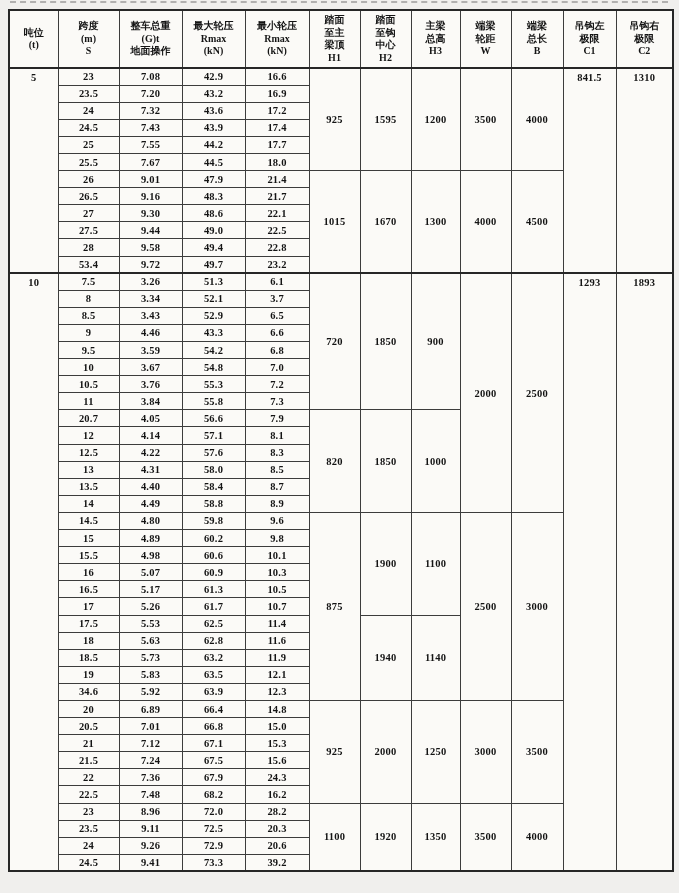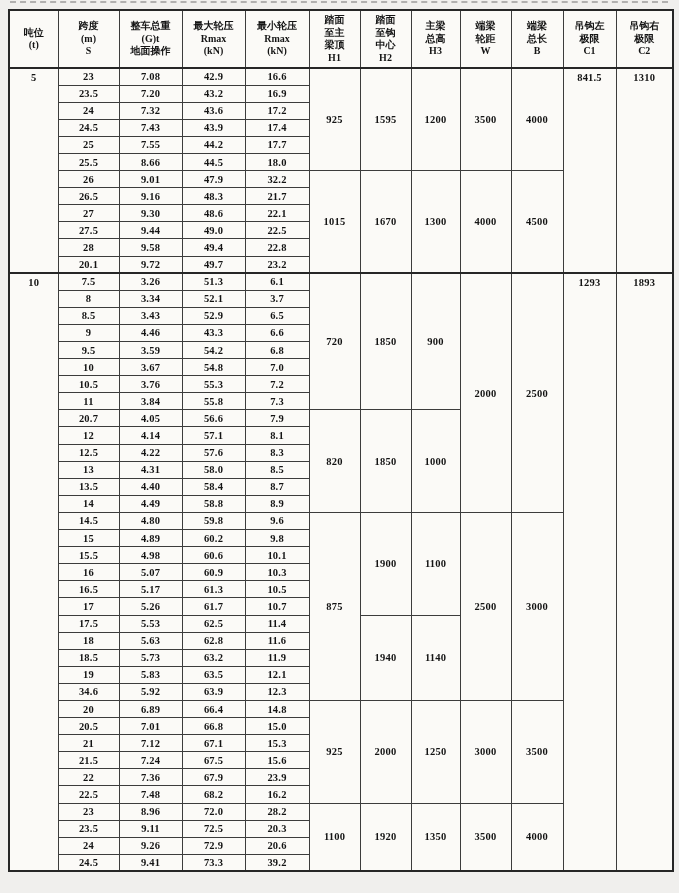--- a/index.html
+++ b/index.html
@@ -153,29 +153,29 @@
           <td>17.4</td>
         </tr>
         <tr>
           <td>25</td>
           <td>7.55</td>
           <td>44.2</td>
           <td>17.7</td>
         </tr>
         <tr>
           <td>25.5</td>
-          <td>8.66</td>
+          <td>7.67</td>
           <td>44.5</td>
           <td>18.0</td>
         </tr>
         <tr>
           <td>26</td>
           <td>9.01</td>
           <td>47.9</td>
-          <td>32.2</td>
+          <td>21.4</td>
           <td rowspan="6">1015</td>
           <td rowspan="6">1670</td>
           <td rowspan="6">1300</td>
           <td rowspan="6">4000</td>
           <td rowspan="6">4500</td>
         </tr>
         <tr>
           <td>26.5</td>
           <td>9.16</td>
           <td>48.3</td>
@@ -193,21 +193,21 @@
           <td>49.0</td>
           <td>22.5</td>
         </tr>
         <tr>
           <td>28</td>
           <td>9.58</td>
           <td>49.4</td>
           <td>22.8</td>
         </tr>
         <tr>
-          <td>20.1</td>
+          <td>53.4</td>
           <td>9.72</td>
           <td>49.7</td>
           <td>23.2</td>
         </tr>
         <tr class="section-start">
           <td rowspan="35" class="v-top">10</td>
           <td>7.5</td>
           <td>3.26</td>
           <td>51.3</td>
           <td>6.1</td>
@@ -399,21 +399,21 @@
         <tr>
           <td>21.5</td>
           <td>7.24</td>
           <td>67.5</td>
           <td>15.6</td>
         </tr>
         <tr>
           <td>22</td>
           <td>7.36</td>
           <td>67.9</td>
-          <td>23.9</td>
+          <td>24.3</td>
         </tr>
         <tr>
           <td>22.5</td>
           <td>7.48</td>
           <td>68.2</td>
           <td>16.2</td>
         </tr>
         <tr>
           <td>23</td>
           <td>8.96</td>

